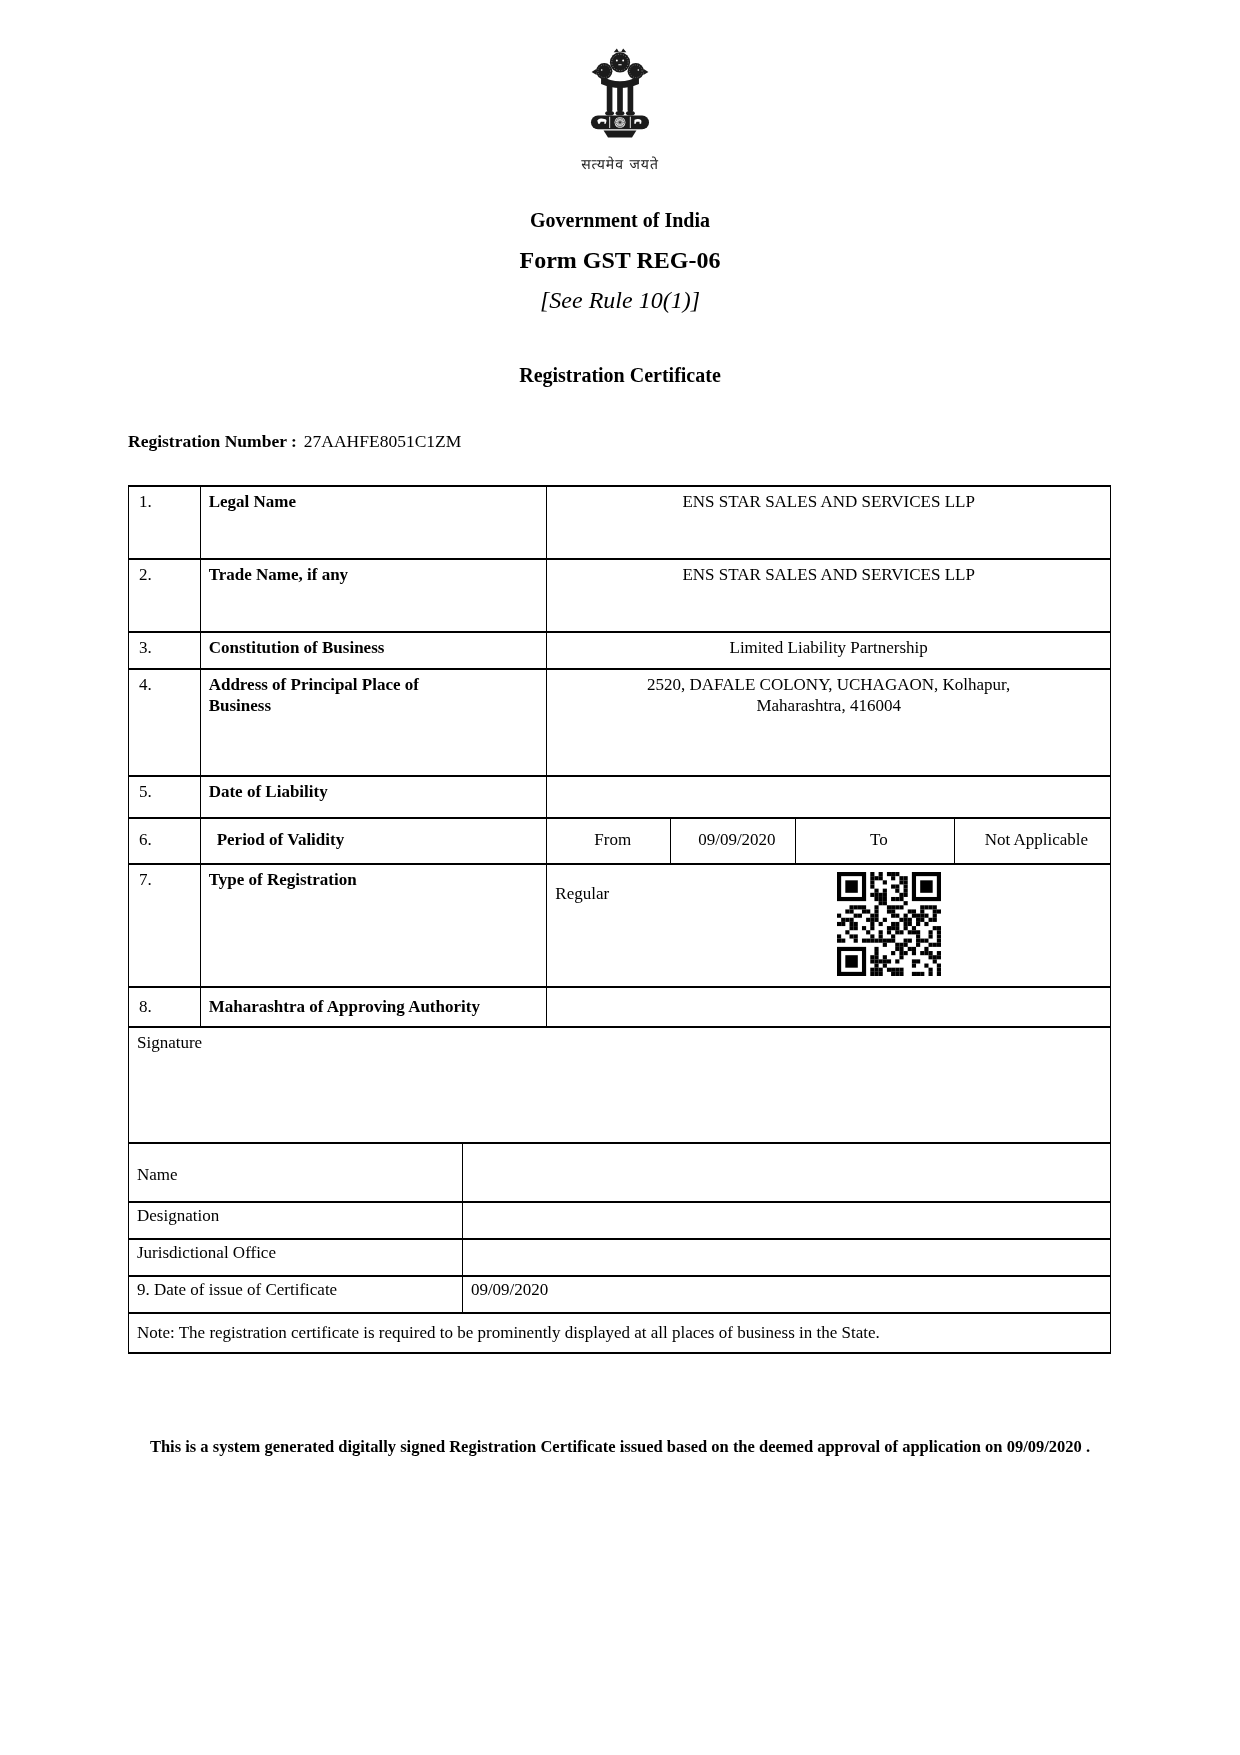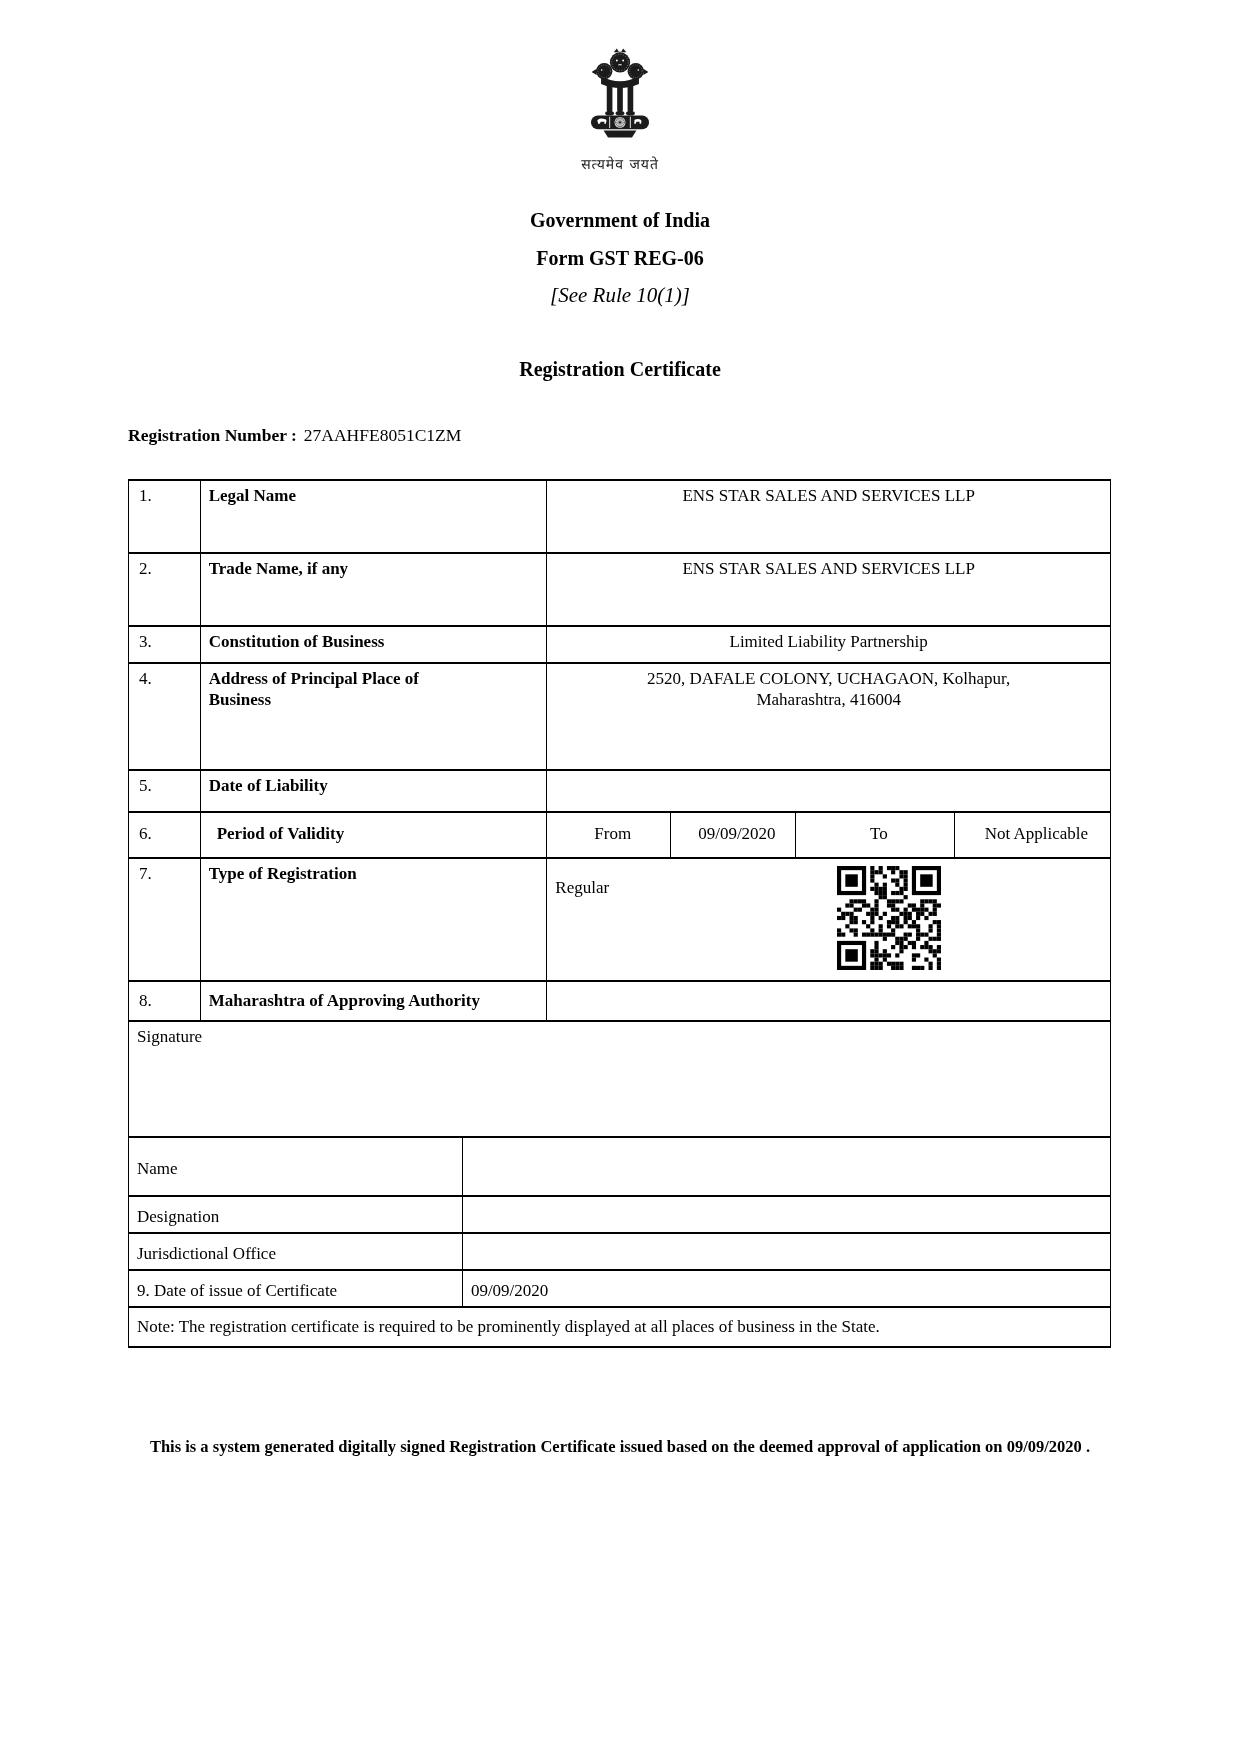--- a/index.html
+++ b/index.html
@@ -14,22 +14,22 @@
 
   
   .header { text-align: center; padding-top: 46px; }
   .emblem-wrap { display: inline-block; }
   .emblem-wrap svg { display: block; margin: 0 auto; }
   .emblem-caption {
     font-size: 14px; margin-top: 3px; letter-spacing: 1px;
     font-family: "DejaVu Sans", sans-serif; color: #1b1b1b;
   }
   .gov-title   { font-weight: bold; font-size: 20px; margin-top: 36px; }
-  .form-title  { font-weight: bold; font-size: 20px; margin-top: 15px; }
-  .rule-ref    { font-style: italic; font-size: 21px; margin-top: 13px; }
+  .form-title  { font-weight: bold; font-size: 24px; margin-top: 15px; }
+  .rule-ref    { font-style: italic; font-size: 24px; margin-top: 13px; }
   .cert-title  { font-weight: bold; font-size: 20px; margin-top: 50px; }
 
   
   .regline { margin: 44px 0 0 128px; font-size: 17.5px; }
   .regline .lbl { font-weight: bold; }
   .regline .val { margin-left: 7px; }
 
   
   table.doc {
     border-collapse: collapse; table-layout: fixed;
@@ -54,21 +54,21 @@
   tr.r6 td { height: 46px; padding-top: 10px; padding-left: 16px; }
   tr.r7 td { height: 123px; }
   tr.r8 td { height: 40px; padding-top: 8px; }
   tr.rsig td { height: 116px; }
 
   td.typereg { position: relative; }
   td.typereg .regular-text { position: absolute; left: 8px; top: 18px; }
   .qr-box { position: absolute; left: 290px; top: 7px; width: 104px; height: 104px; }
 
   .t-officer { margin-top: -2px; }
-  tr.ro td { height: 37px; padding-top: 9px; }
+  tr.ro td { height: 37px; padding-top: 2px; }
   tr.ro1 td { height: 59px; padding-top: 20px; }
   tr.rnote td { height: 40px; padding-top: 8px; }
 
   
   .footer-statement {
     position: absolute; left: 0; top: 1437px; width: 1240px;
     text-align: center; font-weight: bold; font-size: 16.5px;
   }
 </style>
 </head>

